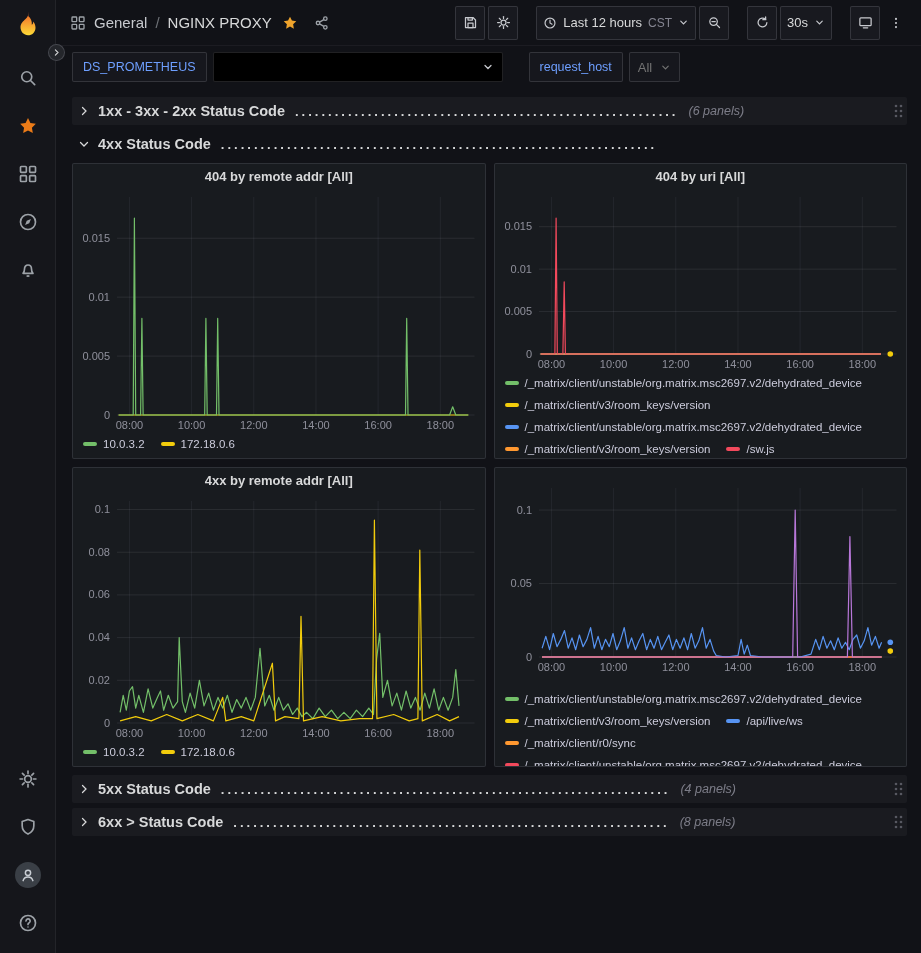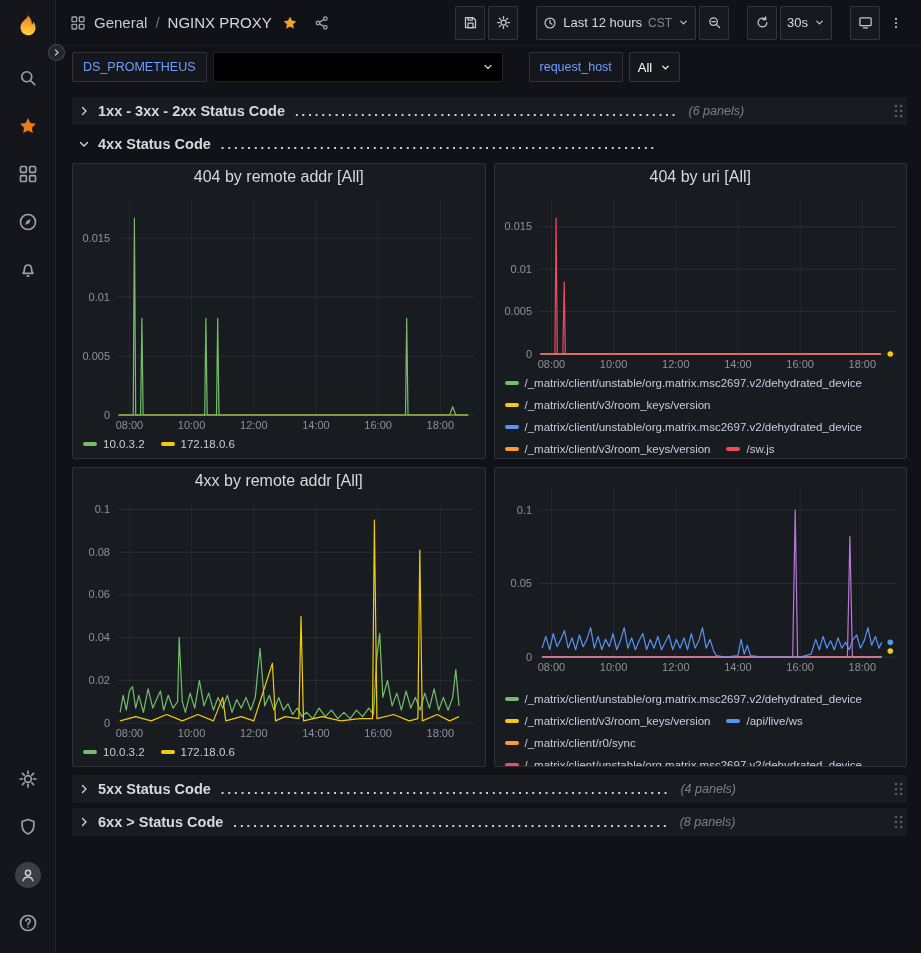--- a/index.html
+++ b/index.html
@@ -32,38 +32,38 @@
   .tb-btn{height:30px;min-width:30px;display:inline-flex;align-items:center;justify-content:center;gap:6px;padding:16px 6px;background:rgba(204,204,220,0.04);border:1px solid rgba(204,204,220,0.16);border-radius:2px;color:#c7c9ce;cursor:pointer;font-family:inherit;font-size:13px}
   .tb-btn .lbl{color:#d8d9da;white-space:nowrap}
   .tb-btn .tz{color:rgba(204,204,220,0.6);font-size:12px}
   .tb-plain{background:none;border:none;color:#c7c9ce;width:26px;height:30px;display:inline-flex;align-items:center;justify-content:center;cursor:pointer}
 
   
   .subnav{flex:none;display:flex;align-items:center;gap:6px;padding:6px 14px 6px 16px}
   .var-label{height:30px;display:inline-flex;align-items:center;padding:0 10px;border:1px solid rgba(204,204,220,0.16);border-radius:2px;background:rgba(204,204,220,0.03);color:#6e9fff;font-size:12.5px;cursor:pointer;white-space:nowrap}
   .var-select{height:30px;display:inline-flex;align-items:center;justify-content:flex-end;border:1px solid rgba(204,204,220,0.16);border-radius:2px;cursor:pointer}
   .var-select.black{width:290px;background:#000;padding:0 8px;color:#c7c9ce}
-  .var-select.small{padding:0 8px;gap:8px;background:rgba(204,204,220,0.03);color:#ffffff}
+  .var-select.small{padding:0 8px;gap:8px;background:rgba(204,204,220,0.03);color:#737373}
   .subnav .big-gap{width:14px}
 
   
   .dash{flex:1;overflow:hidden;padding:4px 14px 0 16px}
   .row-header{display:flex;align-items:center;height:28px;margin:5px 0;padding:0 6px;cursor:pointer;position:relative;color:#d8d9da}
   .row-header.collapsed{background:rgba(204,204,220,0.05);border-radius:2px}
   .row-chev{color:#d8d9da;margin-right:8px;flex:none}
   .row-title{font-size:14.5px;font-weight:600;white-space:nowrap}
   .row-dots{margin:0 10px;letter-spacing:3px;font-weight:600;overflow:hidden;white-space:nowrap;color:#d8d9da}
   .row-count{font-style:italic;font-size:12.5px;color:rgba(204,204,220,0.55);white-space:nowrap}
   .row-drag{position:absolute;right:4px;top:6px;color:rgba(204,204,220,0.35);cursor:grab}
 
   .panels-grid{display:grid;grid-template-columns:1fr 1fr;gap:8px;margin:3px 0 8px}
   .panel{background:#181b1f;border:1px solid rgba(204,204,220,0.13);border-radius:2px;display:flex;flex-direction:column;overflow:hidden}
   .panel.hA{height:296px}
   .panel.hB{height:300px}
-  .panel-title{flex:none;height:26px;line-height:26px;text-align:center;font-size:16px;font-weight:400;color:#d8d9da;cursor:pointer;white-space:nowrap;overflow:hidden}
+  .panel-title{flex:none;height:26px;line-height:26px;text-align:center;font-size:13px;font-weight:700;color:#d8d9da;cursor:pointer;white-space:nowrap;overflow:hidden}
   .plot{flex:1;min-height:0;position:relative}
   svg.chart{position:absolute;left:0;top:0;width:100%;height:100%}
   .chart text{fill:rgba(204,204,220,0.65);font-size:11px;font-family:"Liberation Sans",sans-serif}
   .legend{flex:none;display:flex;flex-wrap:wrap;align-content:flex-start;column-gap:16px;row-gap:1px;padding:0 10px 4px;overflow:hidden}
   .legend-item{display:flex;align-items:center;gap:6px;height:21px;font-size:11.5px;color:#ccccdc;white-space:nowrap;cursor:pointer}
   .legend-swatch{width:14px;height:4px;border-radius:2px;flex:none}
   .panel.clipB .legend{max-height:86px}
   .panel.clipD .legend{max-height:78px}
 </style>
 </head>

